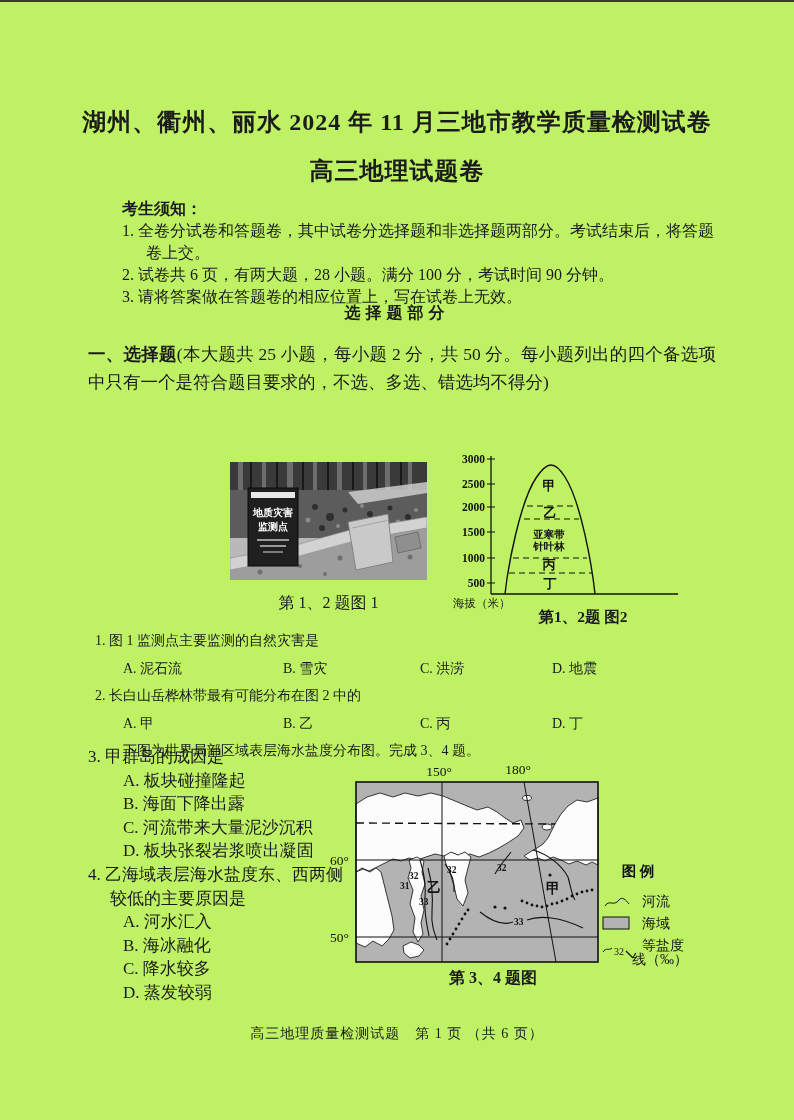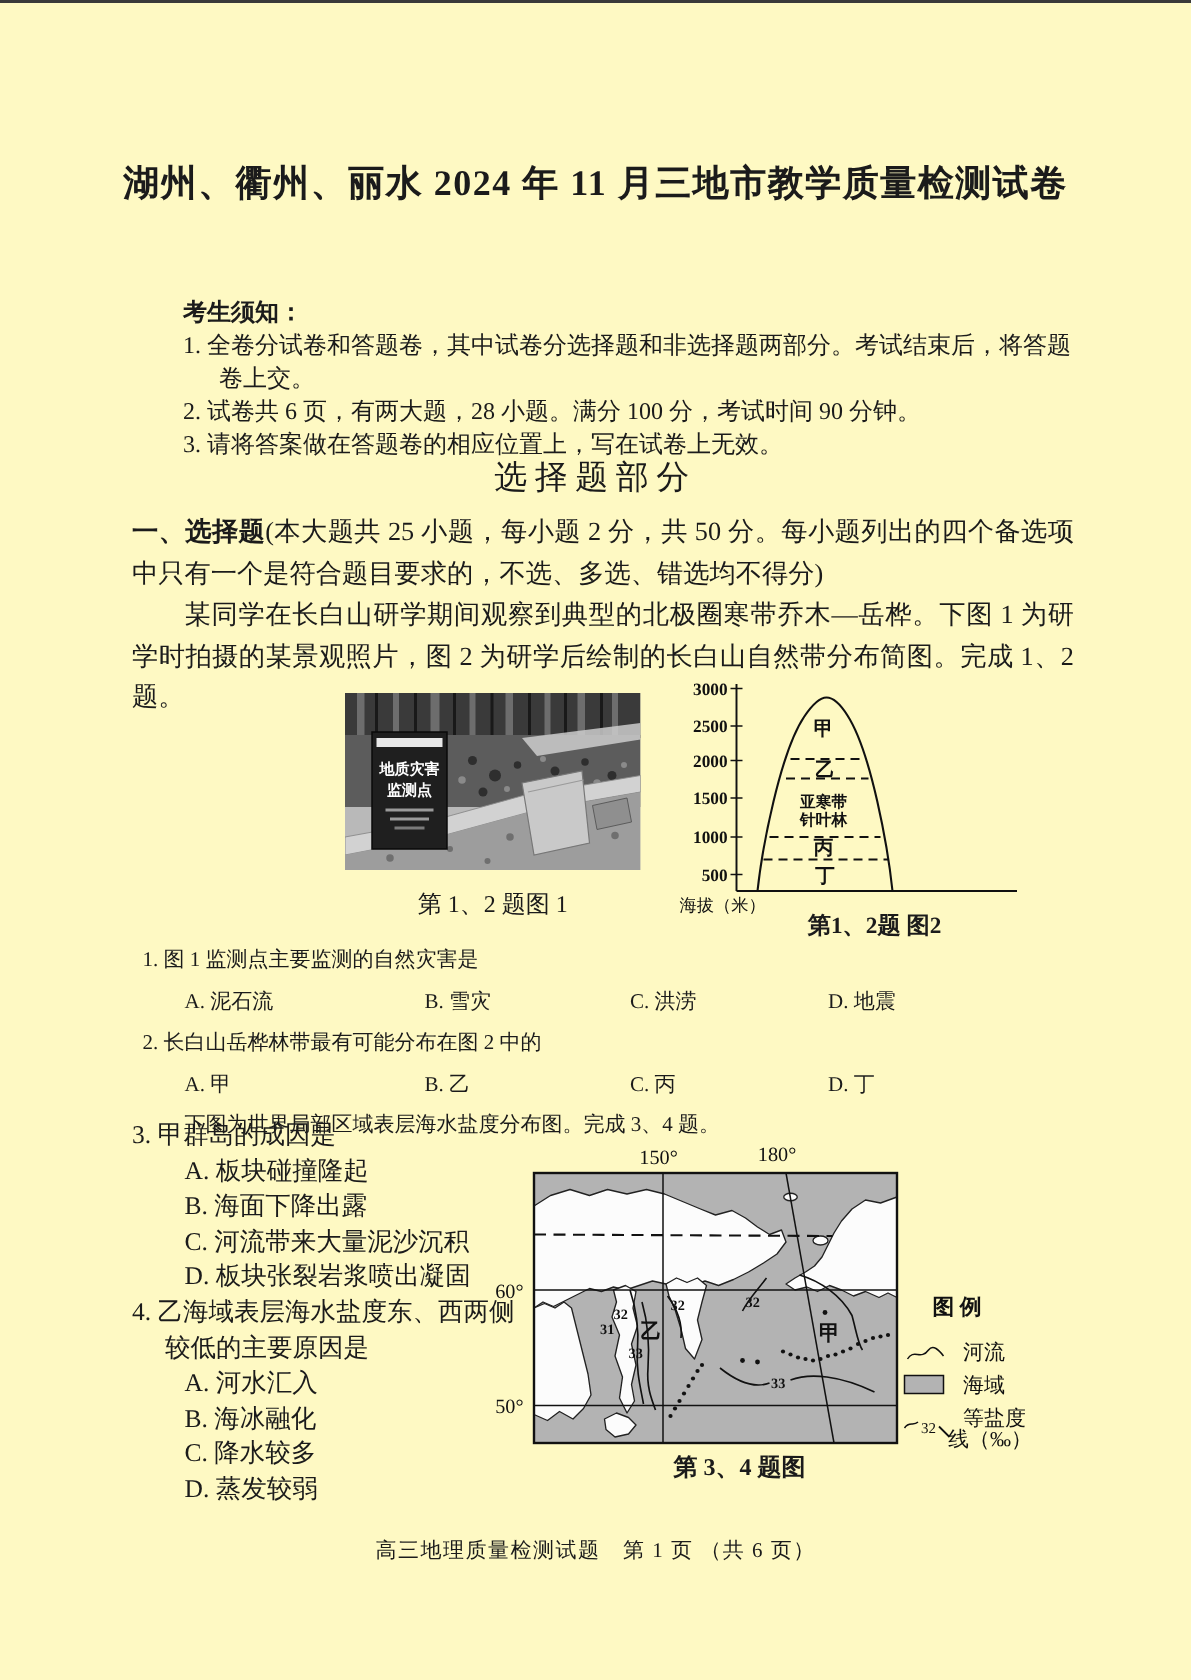--- a/index.html
+++ b/index.html
@@ -1,28 +1,28 @@
 <!DOCTYPE html>
 <html><head>
 <meta charset="utf-8">
 <style>
   html,body{margin:0;padding:0;background:#e8e8e8;}
   .page{
     position:relative;width:794px;height:1120px;margin:0 auto;
-    background:#fef9c3;color:#1b1b1b;overflow:hidden;
+    background:#bef264;color:#1b1b1b;overflow:hidden;
     font-family:"Liberation Serif","DejaVu Serif",serif;
   }
   .scan-edge-top{position:absolute;top:0;left:0;width:794px;height:2px;background:#3a3a3a;}
   .abs{position:absolute;}
   .center{text-align:center;width:794px;left:0;}
   .title{font-weight:bold;font-size:24px;letter-spacing:1px;}
   .notice{left:122px;top:198px;width:606px;font-size:16px;line-height:22px;}
   .notice-heading{font-weight:bold;}
   .notice-item{padding-left:24px;text-indent:-24px;}
-  .section-heading{top:303px;font-weight:normal;font-size:22px;letter-spacing:5px;}
+  .section-heading{top:303px;font-weight:bold;font-size:16px;letter-spacing:5px;}
   .intro{left:88px;top:341px;width:628px;font-size:17.5px;line-height:27.5px;text-align:justify;}
   .intro .lead{font-weight:bold;}
   .indent2{text-indent:2em;}
   .fig1-wrap{left:230px;top:462px;width:182px;}
   .fig-caption{font-size:16px;text-align:center;}
   .fig1-caption{left:230px;top:593px;width:197px;}
   .fig2-caption{left:483px;top:607px;width:200px;font-weight:bold;font-size:15.5px;}
   .q12{left:95px;top:627px;width:640px;font-size:14px;line-height:27.5px;}
   .optrow{display:flex;padding-left:28px;}
   .optrow .o1{width:160px;}
@@ -36,33 +36,33 @@
   .footer{top:1025px;font-size:14px;letter-spacing:1px;}
   svg text{font-family:"Liberation Serif","DejaVu Serif",serif;}
 </style>
 </head>
 <body>
 
 <div class="page">
   <div class="scan-edge-top"></div>
 
   <div class="abs center title" style="top:106px;">湖州、衢州、丽水 2024 年 11 月三地市教学质量检测试卷</div>
+  <div class="abs center title" style="top:155px;">高三地理试题卷</div>
 
   <div class="abs notice">
     <div class="notice-heading">考生须知：</div>
     <div class="notice-item">1. 全卷分试卷和答题卷，其中试卷分选择题和非选择题两部分。考试结束后，将答题卷上交。</div>
     <div class="notice-item">2. 试卷共 6 页，有两大题，28 小题。满分 100 分，考试时间 90 分钟。</div>
     <div class="notice-item">3. 请将答案做在答题卷的相应位置上，写在试卷上无效。</div>
   </div>
 
   <div class="abs center section-heading">选择题部分</div>
 
   <div class="abs intro">
     <div><span class="lead">一、选择题</span><span>(本大题共 25 小题，每小题 2 分，共 50 分。每小题列出的四个备选项中只有一个是符合题目要求的，不选、多选、错选均不得分)</span></div>
-    <div class="indent2">某同学在长白山研学期间观察到典型的北极圈寒带乔木—岳桦。下图 1 为研学时拍摄的某景观照片，图 2 为研学后绘制的长白山自然带分布简图。完成 1、2 题。</div>
   </div>
 
   <div class="abs fig1-wrap">
     <svg width="197" height="118" viewBox="0 0 197 118">
       <rect x="0" y="0" width="197" height="118" fill="#b9b9b9"></rect>
       <rect x="0" y="0" width="197" height="30" fill="#3a3a3a"></rect>
       <g fill="#6d6d6d">
         <rect x="8" y="0" width="5" height="30"></rect>
           <rect x="32" y="0" width="4" height="30"></rect>
         <rect x="57" y="0" width="6" height="30"></rect>

